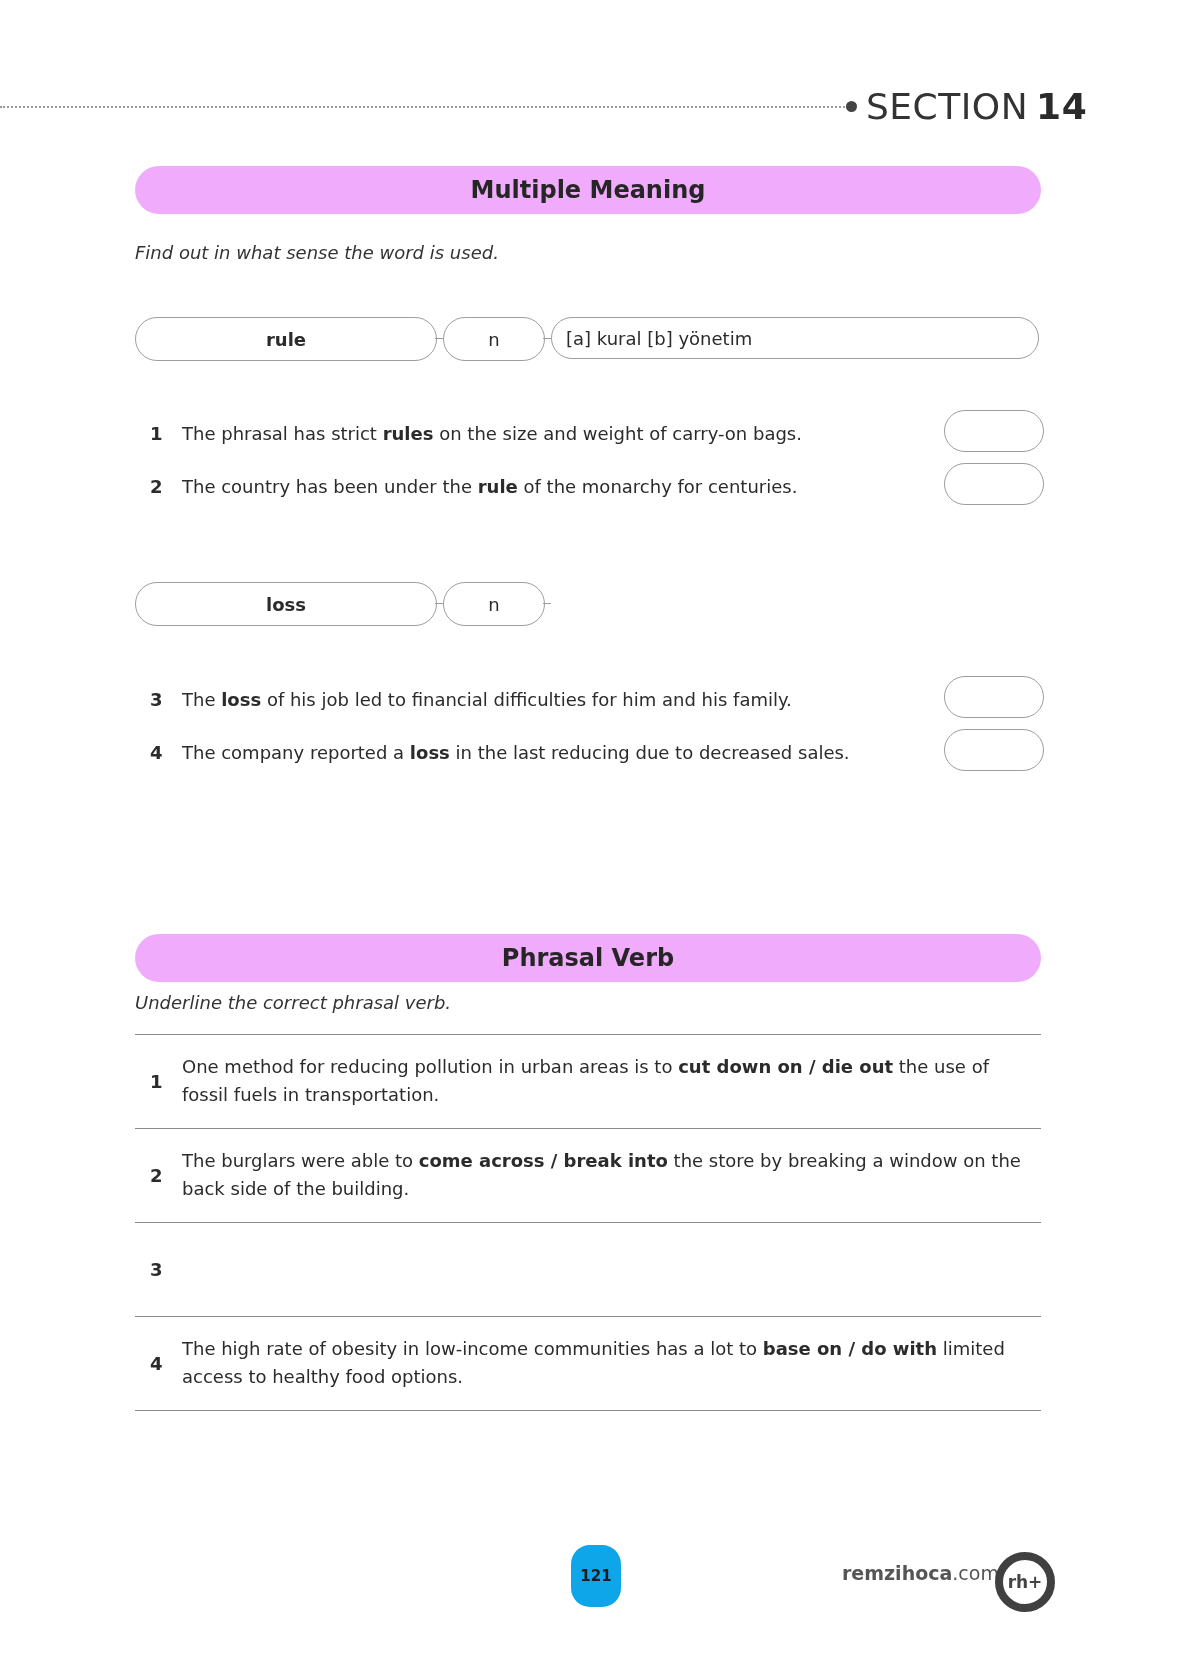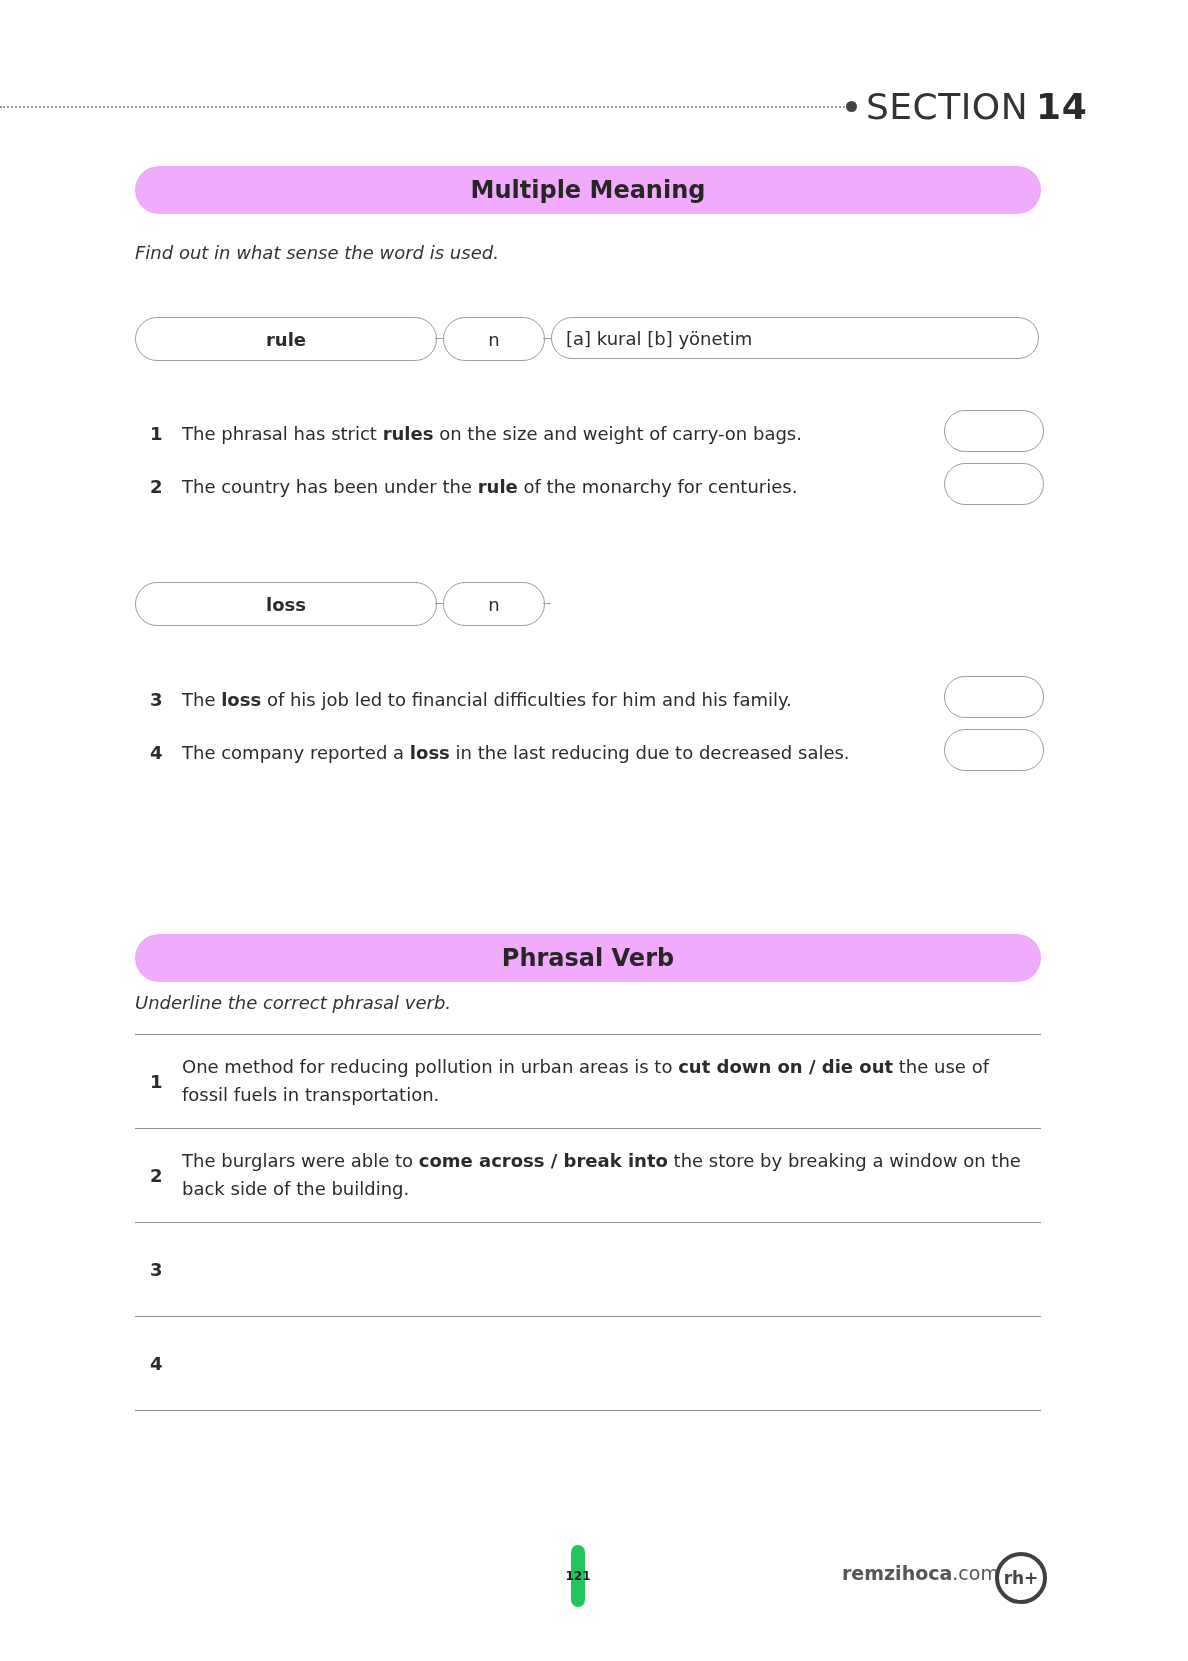--- a/index.html
+++ b/index.html
@@ -35,25 +35,25 @@
   .ans { left:944px; width:98px; height:40px; border:1.5px solid #9d9d9d; border-radius:21px; background:#fff; }
 
   
   .hr { left:135px; width:906px; height:0; border-top:1.5px solid #8c8c8c; }
   .pv { left:135px; width:906px; display:flex; align-items:center; }
   .pv .num { width:47px; text-align:left; padding-left:15px; box-sizing:border-box; font-weight:700; font-size:18px; }
   .pv .txt { font-size:18px; line-height:28px; color:#2b2b2b; width:855px; }
   .pv .txt b { font-weight:700; }
 
   
-  .pagepill { left:571px; top:1545px; width:14px; height:62px; border-radius:19px; background:#22c55e;
-              display:flex; align-items:center; justify-content:center; font-weight:900; font-size:12px; color:#1c1c1c; }
+  .pagepill { left:571px; top:1545px; width:50px; height:62px; border-radius:19px; background:#0ea5e9;
+              display:flex; align-items:center; justify-content:center; font-weight:900; font-size:15px; color:#1c1c1c; }
   .brand { left:842px; top:1562px; font-size:19px; color:#555; white-space:nowrap; }
   .brand b { font-weight:700; color:#555;margin-top:7px; }
-  .logo { left:995px; top:1552px; width:44px; height:44px; border:4px solid #404040; border-radius:50%;
+  .logo { left:995px; top:1552px; width:44px; height:44px; border:8px solid #404040; border-radius:50%;
           display:flex; align-items:center; justify-content:center; font-weight:900; font-size:17px; color:#444; }
 </style>
 </head>
 <body>
 
 <div class="abs dots"></div>
 <div class="abs dot"></div>
 <div class="abs section"><span>SECTION</span><b>14</b></div>
 
 <div class="abs bar" style="top:166px;">Multiple Meaning</div>
@@ -111,18 +111,19 @@
   <span class="num">2</span>
   <span class="txt"><span>The burglars were able to </span><b>come across / break into</b><span> the store by breaking a window on the back side of the building.</span></span>
 </div>
 <div class="abs hr" style="top:1222px;"></div>
 <div class="abs pv" style="top:1222px;height:94px;">
   <span class="num">3</span>
 </div>
 <div class="abs hr" style="top:1316px;"></div>
 <div class="abs pv" style="top:1316px;height:94px;">
   <span class="num">4</span>
+  <span class="txt"><span>The high rate of obesity in low-income communities has a lot to </span><b>base on / do with</b><span> limited access to healthy food options.</span></span>
 </div>
 <div class="abs hr" style="top:1410px;"></div>
 
 <div class="abs pagepill">121</div>
 <div class="abs brand"><b>remzihoca</b><span>.com</span></div>
 <div class="abs logo">rh+</div>
 
 </body></html>

